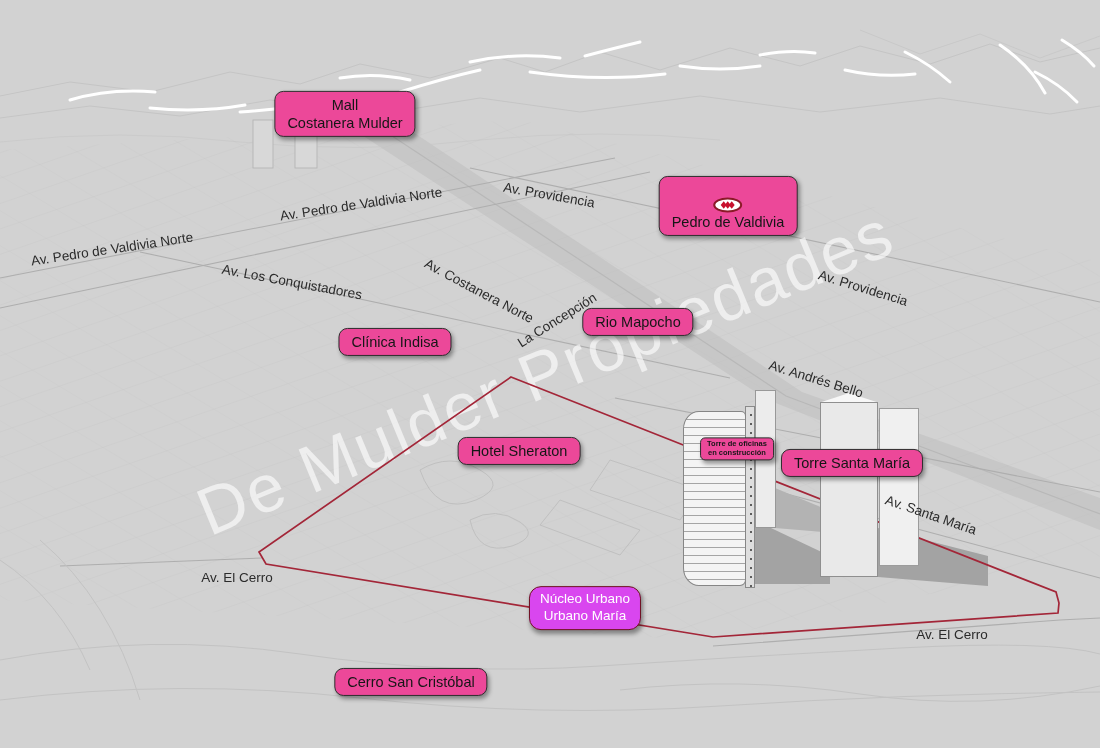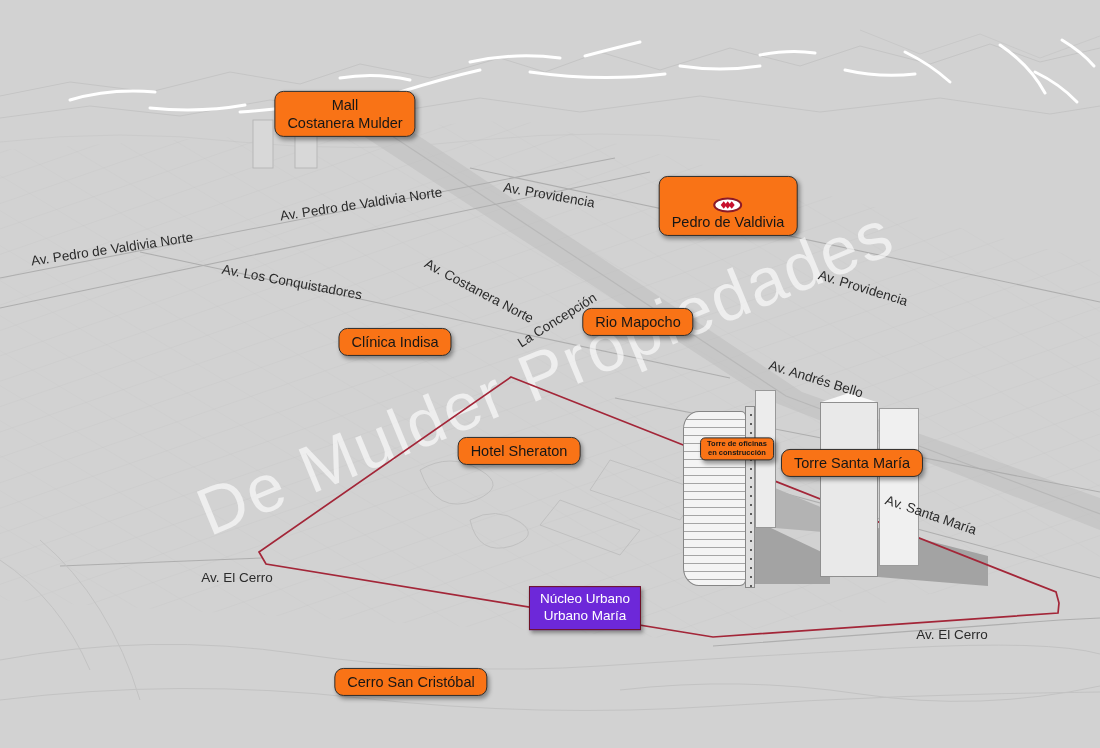--- a/index.html
+++ b/index.html
@@ -17,29 +17,29 @@
 
   
   .street{
     position:absolute;white-space:nowrap;color:#2b2b2b;font-size:13.5px;
     transform:translate(-50%,-50%);font-weight:400;
   }
 
   
   .callout{
     position:absolute;transform:translate(-50%,-50%);
-    background:#f97316;border:1.4px solid #2e2e2e;border-radius:9px;
+    background:#ec4899;border:1.4px solid #2e2e2e;border-radius:9px;
     box-shadow:2px 3px 4px rgba(0,0,0,0.38);
     padding:4px 12px;text-align:center;color:#161616;font-size:14.5px;
     white-space:nowrap;line-height:1.25;
   }
   .callout.small{font-size:7.5px;font-weight:bold;padding:2px 6px;border-radius:5px;border-width:1px;line-height:1.15;}
   .callout.red{
-    background:#6d28d9;border:1.5px solid #6f1120;color:#ffffff;
-    font-size:13.5px;border-radius:0;padding:4px 10px;
+    background:#d946ef;border:1.5px solid #6f1120;color:#ffffff;
+    font-size:13.5px;border-radius:12px;padding:4px 10px;
   }
   .metro-logo{display:block;margin:1px auto 0;}
 
   
   .tower{position:absolute;box-sizing:border-box;}
   .tower-a{
     left:683px;top:411px;width:63px;height:175px;
     background:repeating-linear-gradient(180deg,#f4f4f4 0px,#f4f4f4 7px,#a5a5a5 7px,#a5a5a5 8px);
     border:1px solid #868686;
     border-radius:16px 5px 6px 16px / 18px 5px 6px 18px;

